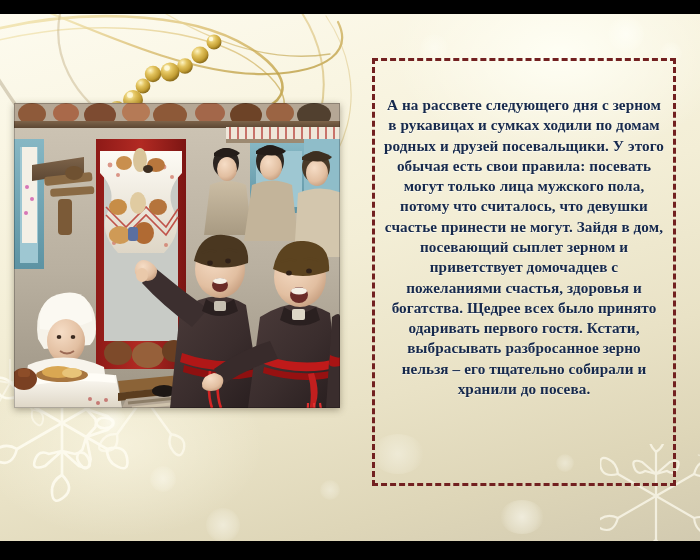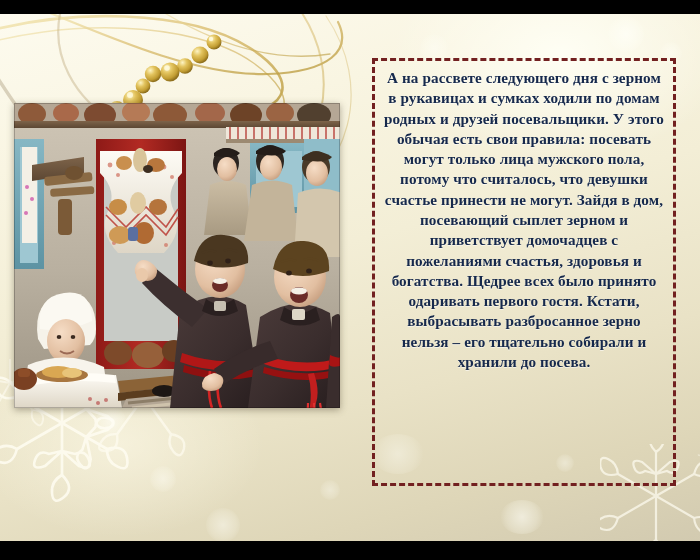--- a/index.html
+++ b/index.html
@@ -105,20 +105,21 @@
   }
   .paragraph {
     font-family: "Liberation Serif", serif;
     font-weight: bold;
     font-size: 15.2px;
     line-height: 1.335;
     color: #16294c;
     text-align: center;
     letter-spacing: 0.1px;
     text-shadow: 0 1px 0 rgba(255,255,255,0.55);
+    margin-top: 27px;
   }
 </style>
 </head>
 <body>
 
 <div class="slide">
 
   <div class="canvas">
 
     <svg class="ribbons" viewBox="0 0 700 527" width="700" height="527">

